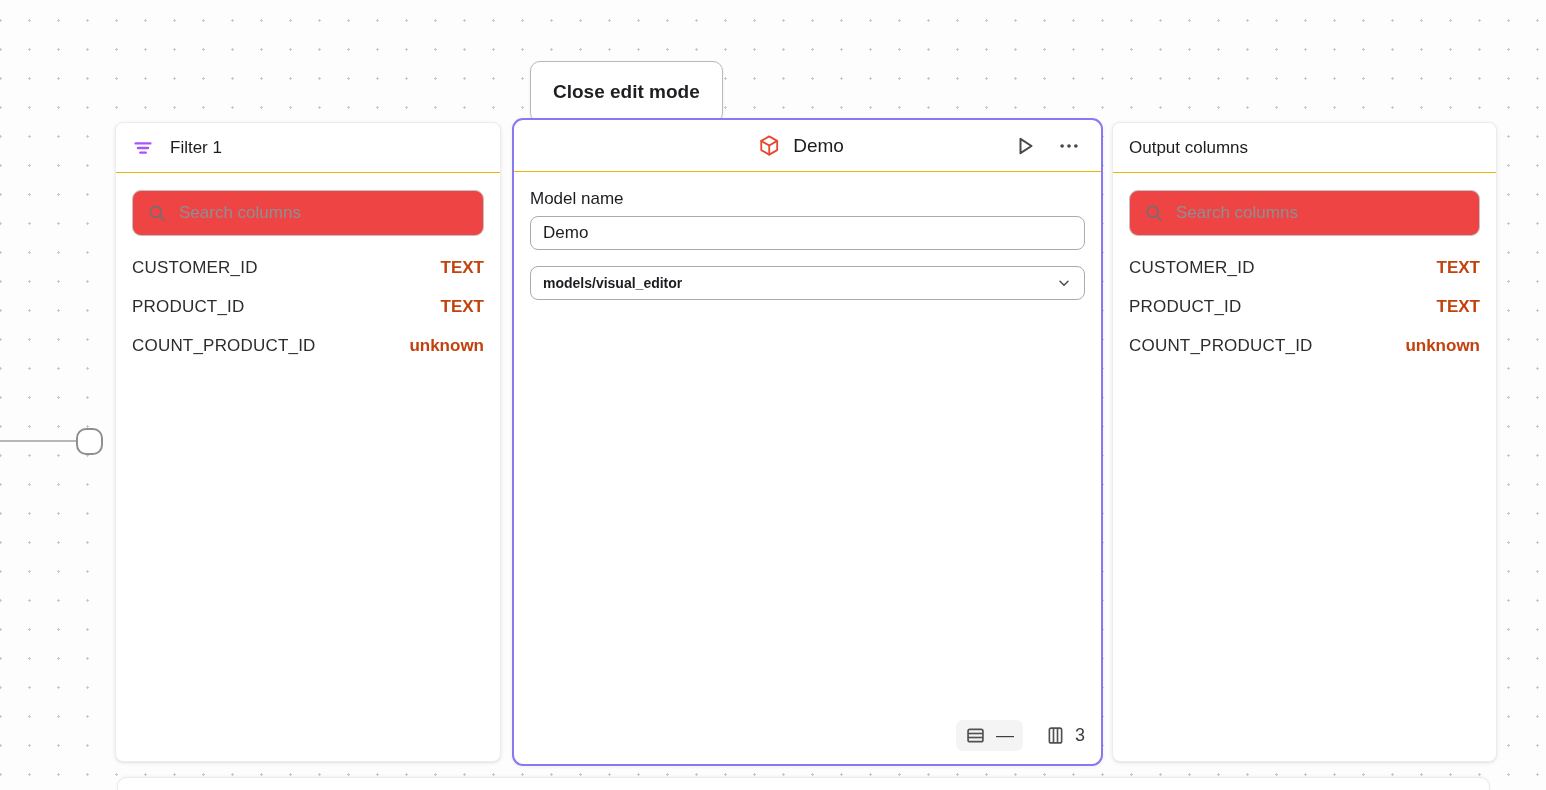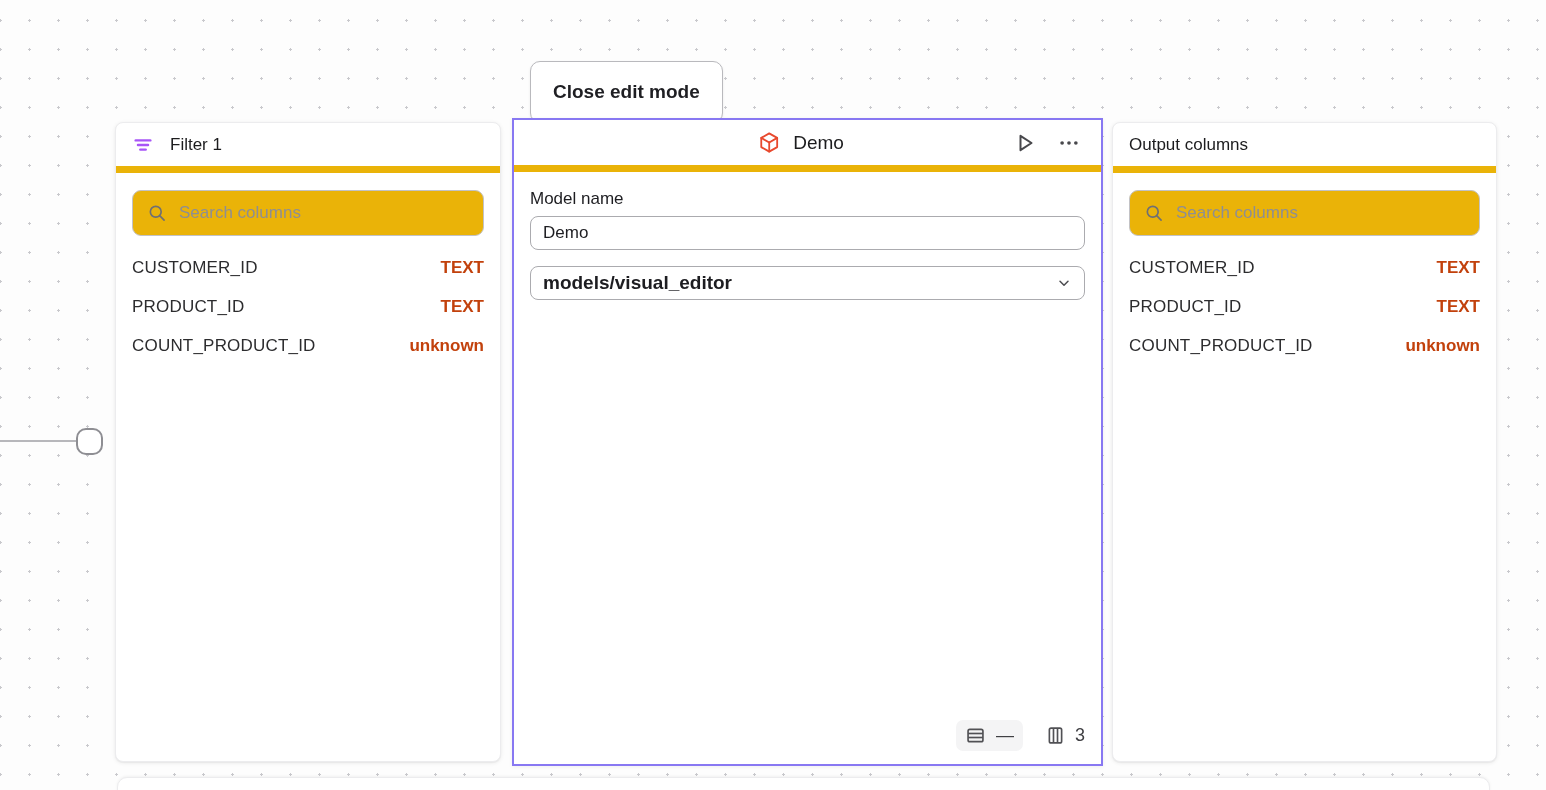--- a/index.html
+++ b/index.html
@@ -51,32 +51,32 @@
     background: #ffffff;
     border: 1px solid #ececee;
     border-radius: 8px;
     box-shadow: 0 1px 4px rgba(0,0,0,0.08), 0 1px 1px rgba(0,0,0,0.04);
     display: flex; flex-direction: column;
   }
   .card-header {
     height: 50px; flex: 0 0 50px;
     display: flex; align-items: center;
     padding: 0 16px;
-    border-bottom: 7px solid #eab308;
+    border-bottom: 1px solid #eab308;
     text-align: right;
   }
   .card-title { font-size: 17px; font-weight: 500; color: #1c1c1e; white-space: nowrap; }
 
   .search-box {
     margin: 17px 16px 8px 16px;
     height: 46px; flex: 0 0 46px;
     border: 1px solid #c2c2c6; border-radius: 9px;
     display: flex; align-items: center;
     padding: 0 14px; gap: 12px;
-    background: #eab308;
+    background: #ef4444;
   }
   .search-box input {
     border: none; outline: none; flex: 1;
     font-family: "Liberation Sans", sans-serif;
     font-size: 17px; color: #2e2e30; background: transparent;
   }
   .search-box input::placeholder { color: #8e8e93; }
 
   .col-list { padding: 4px 16px 0 16px; }
   .col-row {
@@ -86,21 +86,21 @@
   .col-name { font-size: 17px; color: #2c2c2e; letter-spacing: 0.2px; }
   .col-type { font-size: 17px; color: #c2410c; font-weight: bold; }
 
   
   .panel-filter { left: 115px; top: 122px; width: 386px; height: 640px; }
   .panel-filter .card-header { gap: 16px; }
 
   
   .panel-model {
     left: 512px; top: 118px; width: 591px; height: 648px;
-    border: 2.5px solid #8878f2; border-radius: 0;
+    border: 2.5px solid #8878f2; border-radius: 11px;
     box-shadow: 0 1px 4px rgba(0,0,0,0.06);
   }
   .panel-model .card-header { height: 52px; flex-basis: 52px; position: relative; padding: 0 18px; }
   .model-title-group {
     position: absolute; left: 50%; top: 0; height: 100%;
     transform: translateX(-58%);
     display: flex; align-items: center; gap: 13px;
   }
   .model-title { font-size: 19px; font-weight: 500; color: #1c1c1e; }
   .header-actions { margin-left: auto; display: flex; align-items: center; gap: 16px; }
@@ -120,21 +120,21 @@
     outline: none; background: #fff;
   }
   .field-gap { height: 16px; }
   .select-input {
     height: 34px; width: 100%;
     border: 1px solid #ababaf; border-radius: 8px;
     padding: 0 12px;
     display: flex; align-items: center; justify-content: space-between;
     background: #fff; cursor: pointer;
   }
-  .select-value { font-size: 19px; font-weight: 700; color: #1d1d21; }
+  .select-value { font-size: 14px; font-weight: 700; color: #1d1d21; }
 
   .model-footer {
     margin-top: auto;
     padding: 0 16px 13px 16px;
     display: flex; align-items: center; justify-content: flex-end; gap: 22px;
   }
   .stat-pill {
     display: flex; align-items: center; gap: 10px;
     background: #f4f4f5; border-radius: 7px;
     padding: 5px 9px;

